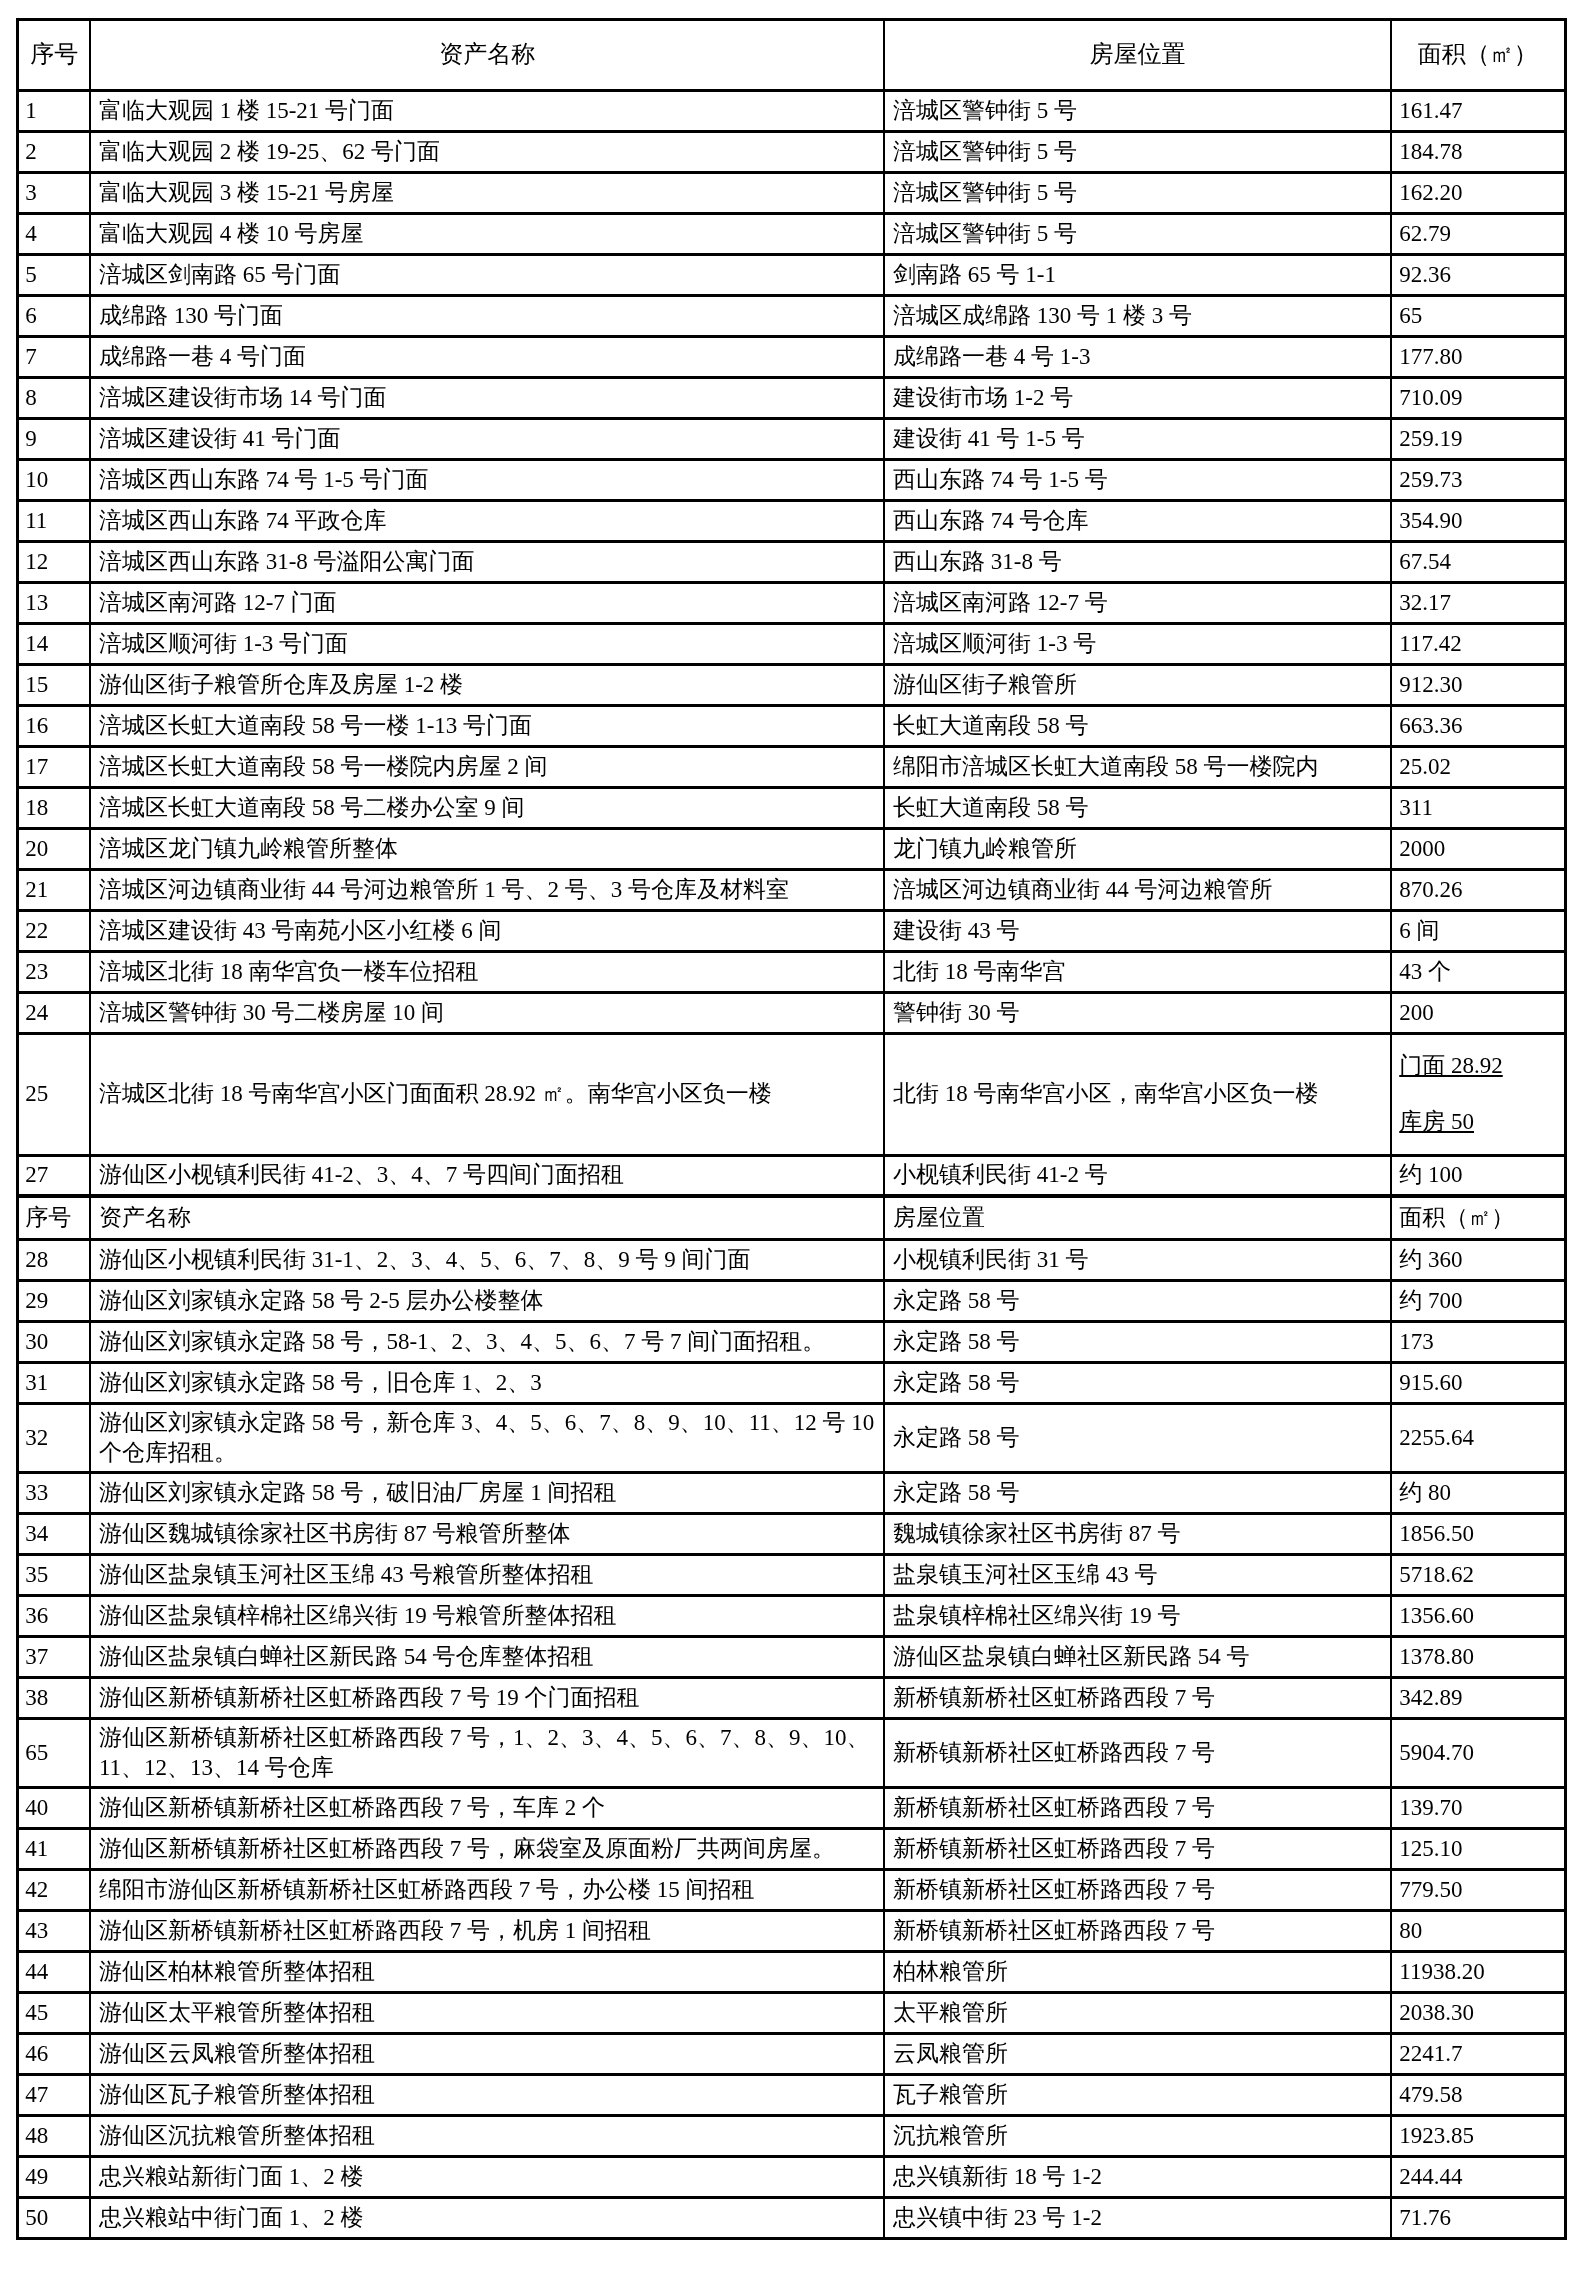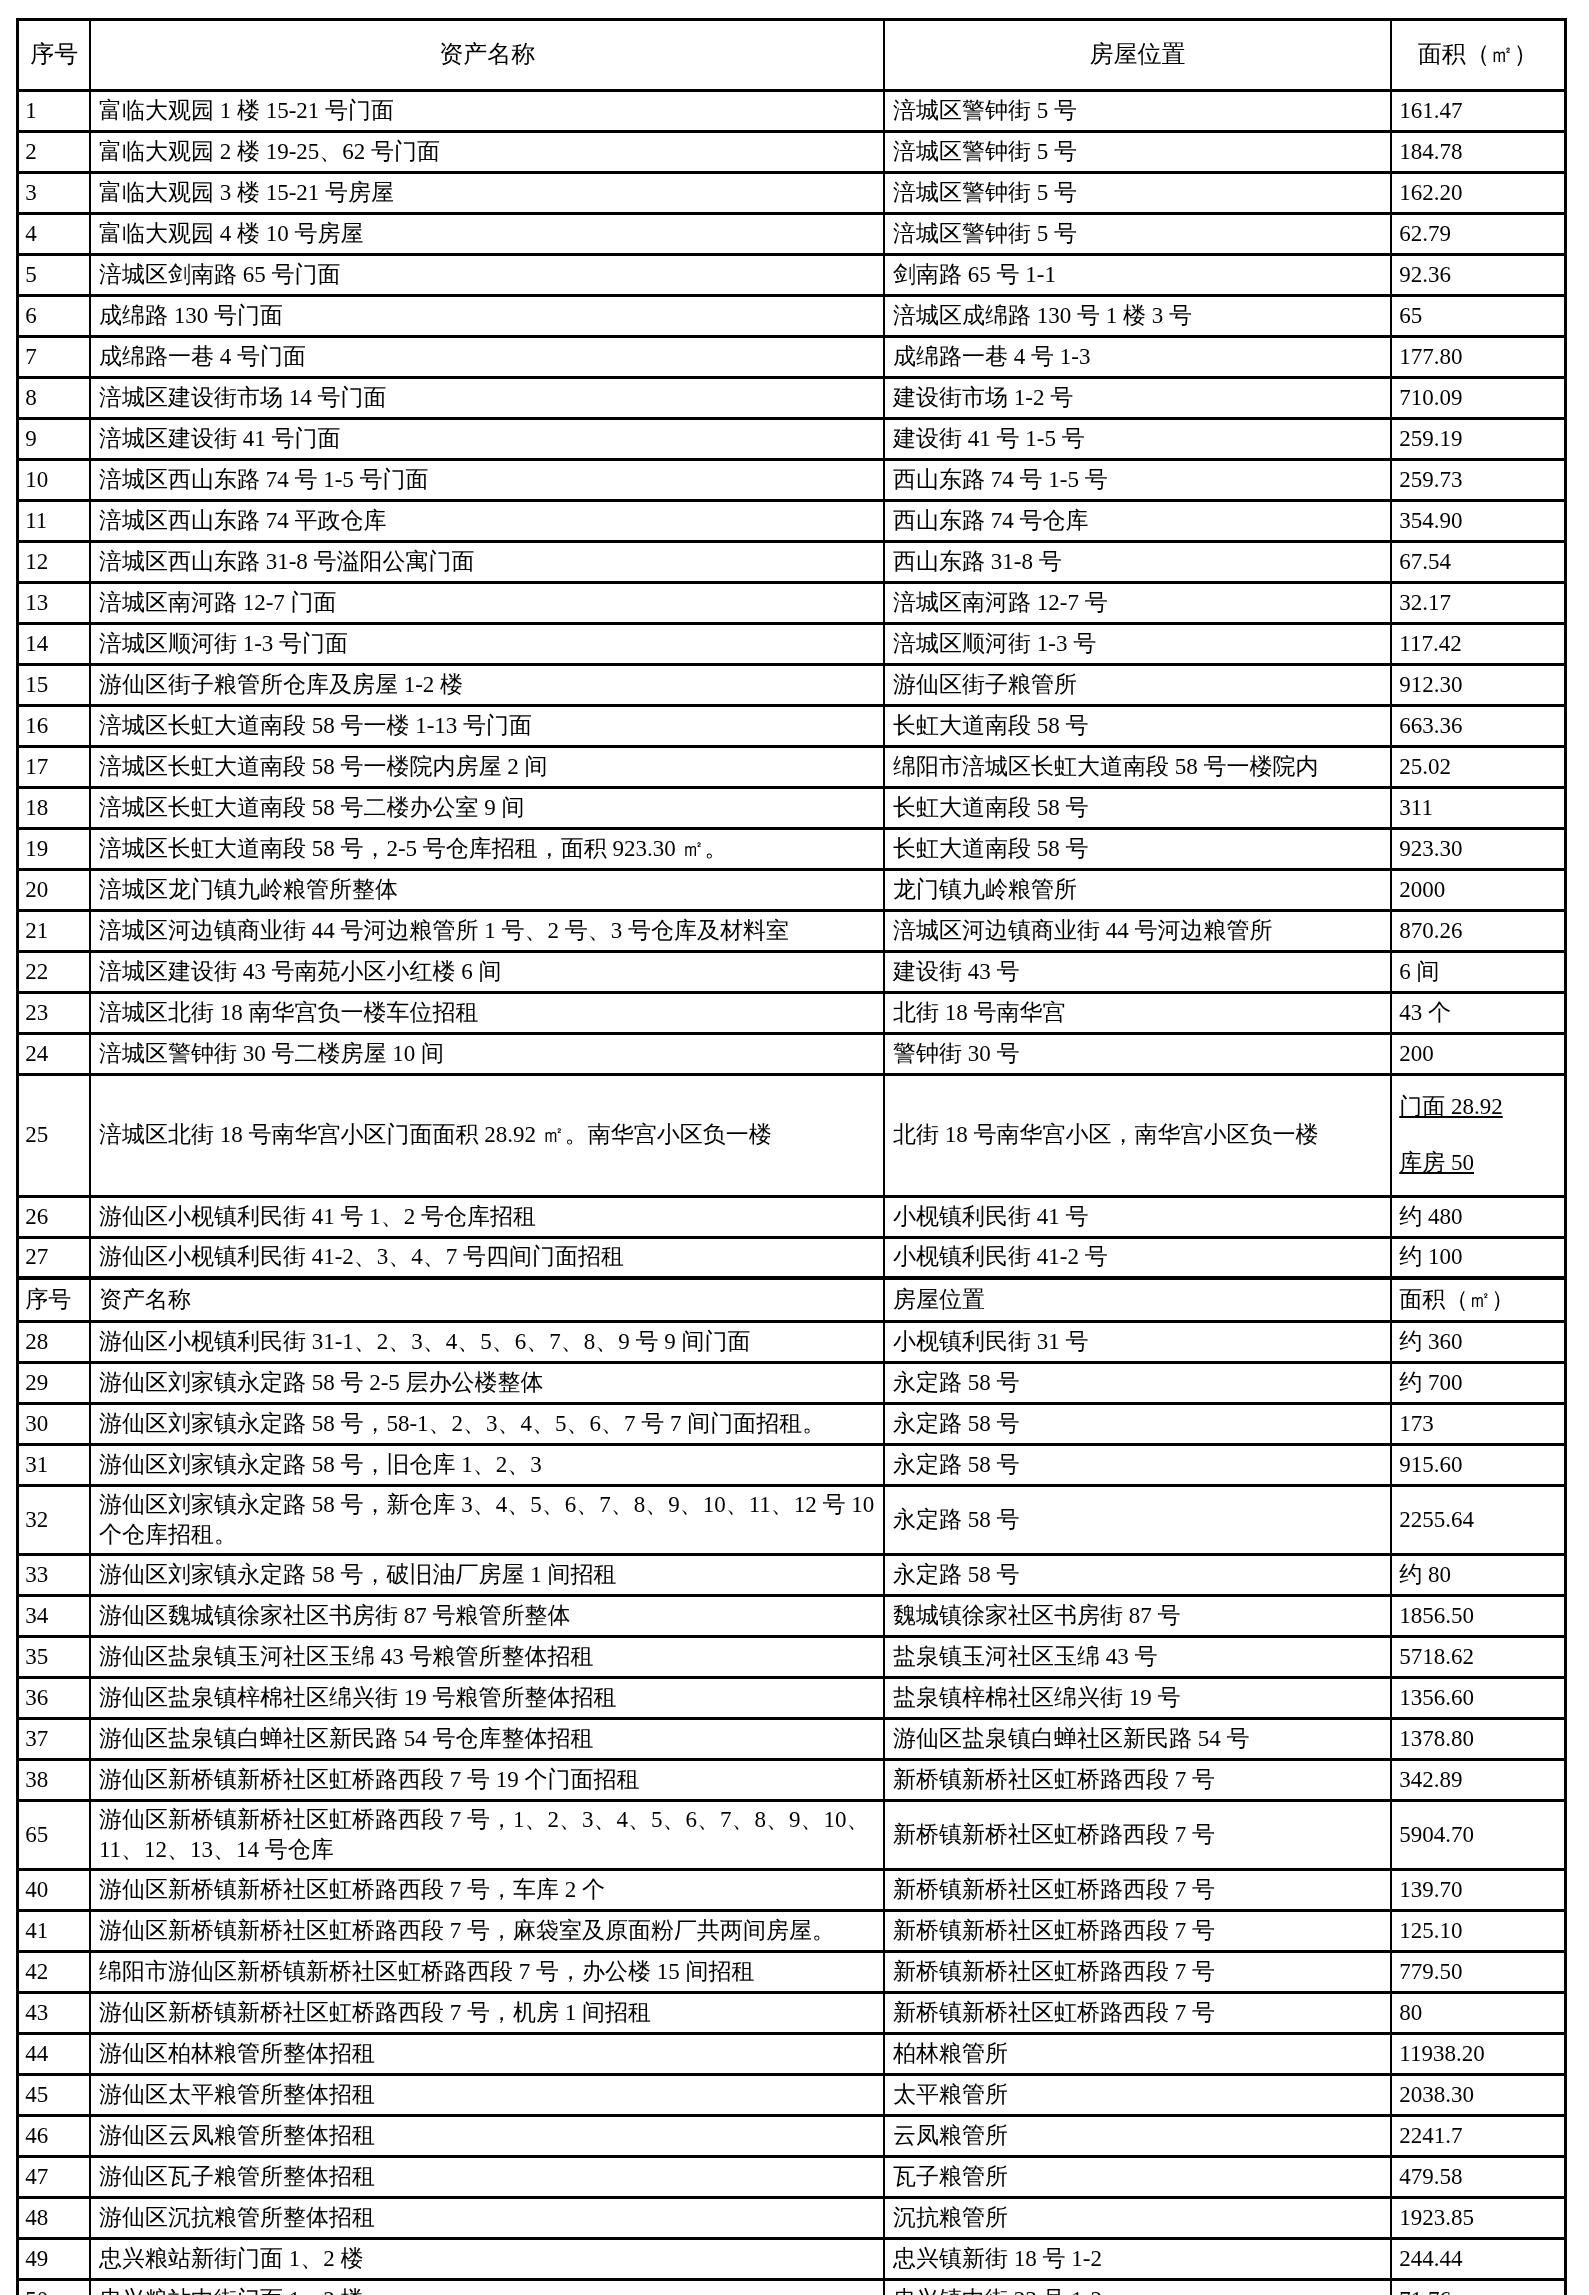--- a/index.html
+++ b/index.html
@@ -173,26 +173,20 @@
     <td class="c-loc">绵阳市涪城区长虹大道南段 58 号一楼院内</td>
     <td class="c-area">25.02</td>
   </tr>
         <tr>
     <td class="c-no">18</td>
     <td class="c-name">涪城区长虹大道南段 58 号二楼办公室 9 间</td>
     <td class="c-loc">长虹大道南段 58 号</td>
     <td class="c-area">311</td>
   </tr>
         <tr>
-    <td class="c-no">19</td>
-    <td class="c-name">涪城区长虹大道南段 58 号，2-5 号仓库招租，面积 923.30 ㎡。</td>
-    <td class="c-loc">长虹大道南段 58 号</td>
-    <td class="c-area">923.30</td>
-  </tr>
-        <tr>
     <td class="c-no">20</td>
     <td class="c-name">涪城区龙门镇九岭粮管所整体</td>
     <td class="c-loc">龙门镇九岭粮管所</td>
     <td class="c-area">2000</td>
   </tr>
         <tr>
     <td class="c-no">21</td>
     <td class="c-name">涪城区河边镇商业街 44 号河边粮管所 1 号、2 号、3 号仓库及材料室</td>
     <td class="c-loc">涪城区河边镇商业街 44 号河边粮管所</td>
     <td class="c-area">870.26</td>
@@ -214,26 +208,20 @@
     <td class="c-name">涪城区警钟街 30 号二楼房屋 10 间</td>
     <td class="c-loc">警钟街 30 号</td>
     <td class="c-area">200</td>
   </tr>
         <tr>
     <td class="c-no">25</td>
     <td class="c-name">涪城区北街 18 号南华宫小区门面面积 28.92 ㎡。南华宫小区负一楼</td>
     <td class="c-loc">北街 18 号南华宫小区，南华宫小区负一楼</td>
     <td class="c-area multiline">门面 28.92
 库房 50</td>
-  </tr>
-        <tr>
-    <td class="c-no">26</td>
-    <td class="c-name">游仙区小枧镇利民街 41 号 1、2 号仓库招租</td>
-    <td class="c-loc">小枧镇利民街 41 号</td>
-    <td class="c-area">约 480</td>
   </tr>
         <tr>
     <td class="c-no">27</td>
     <td class="c-name">游仙区小枧镇利民街 41-2、3、4、7 号四间门面招租</td>
     <td class="c-loc">小枧镇利民街 41-2 号</td>
     <td class="c-area">约 100</td>
   </tr>
         <tr class="mid-header">
     <td class="c-no">序号</td>
     <td class="c-name">资产名称</td>

